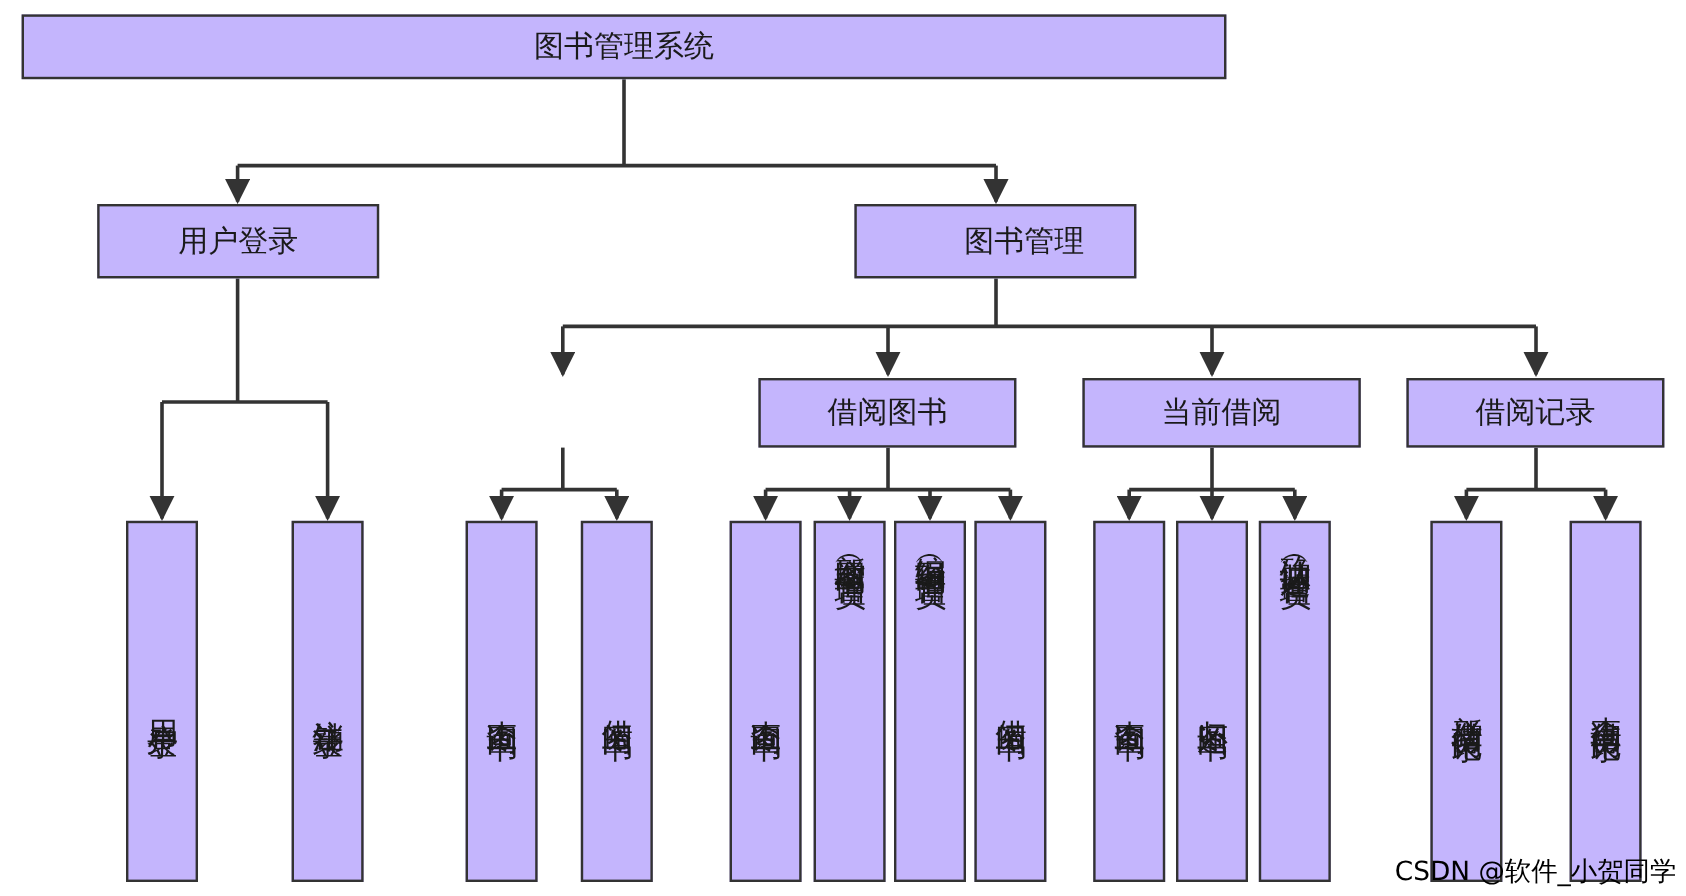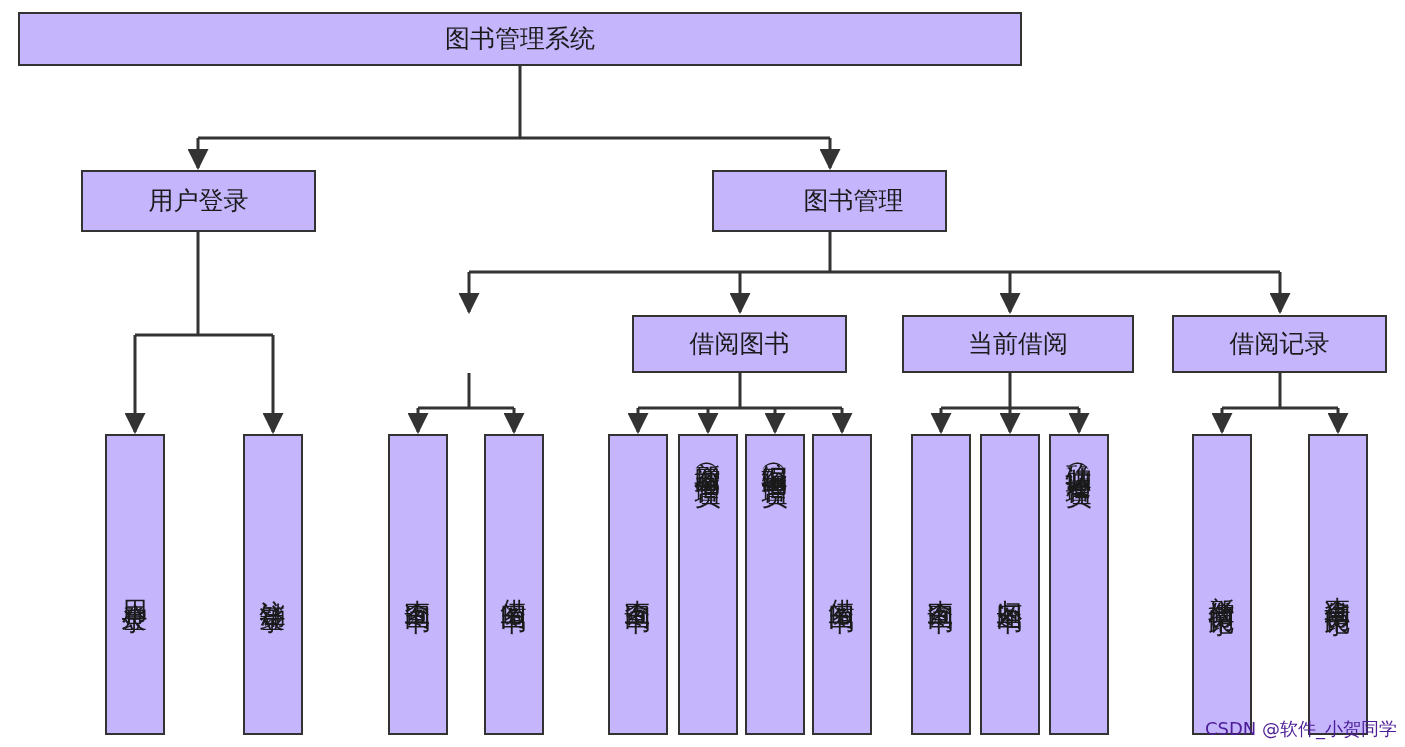--- a/index.html
+++ b/index.html
@@ -62,22 +62,22 @@
     white-space: pre;
   }
   .node.leaf.centered {
     align-items: center;
     padding-top: 0;
   }
   #watermark {
     position: absolute;
     right: 8px;
     bottom: 6px;
-    font-size: 18px;
-    color: #4c1d95;
+    font-size: 22px;
+    color: #000000;
     z-index: 6;
     white-space: nowrap;
   }
 </style>
 </head>
 <body>
 
 <div id="diagram-root">
 
   <svg id="connectors" viewBox="0 0 1405 747" xmlns="http://www.w3.org/2000/svg">

